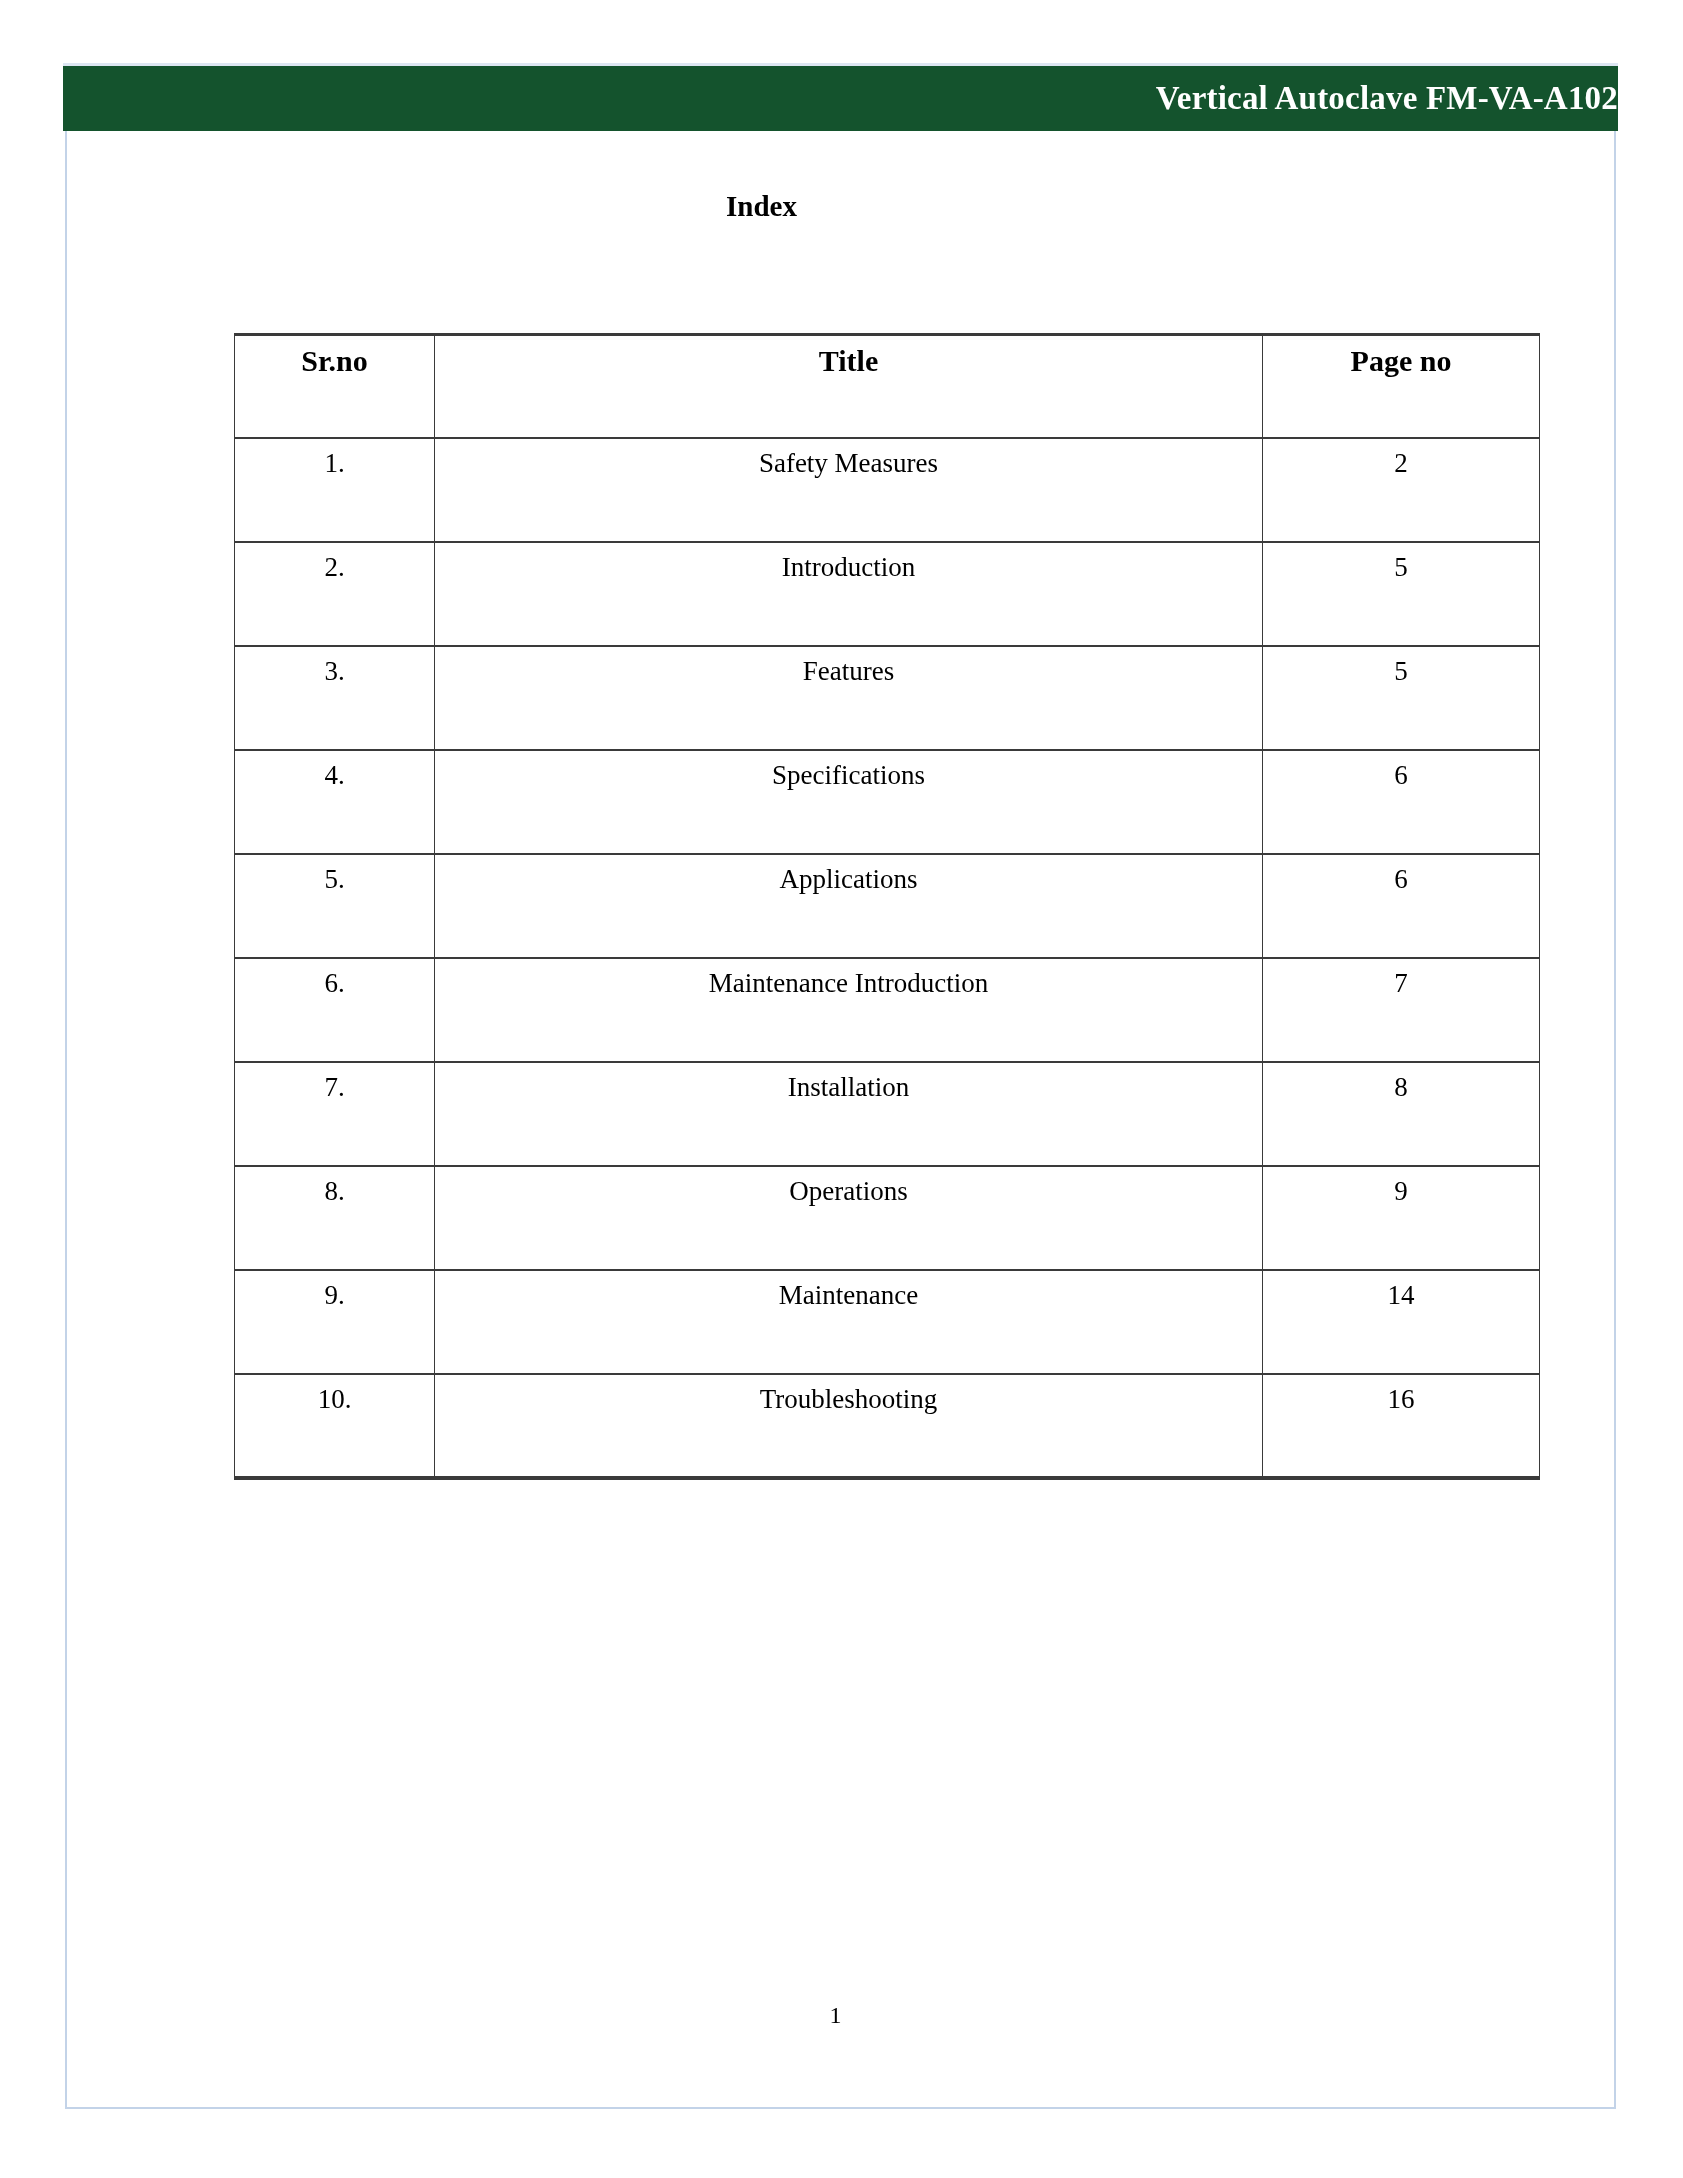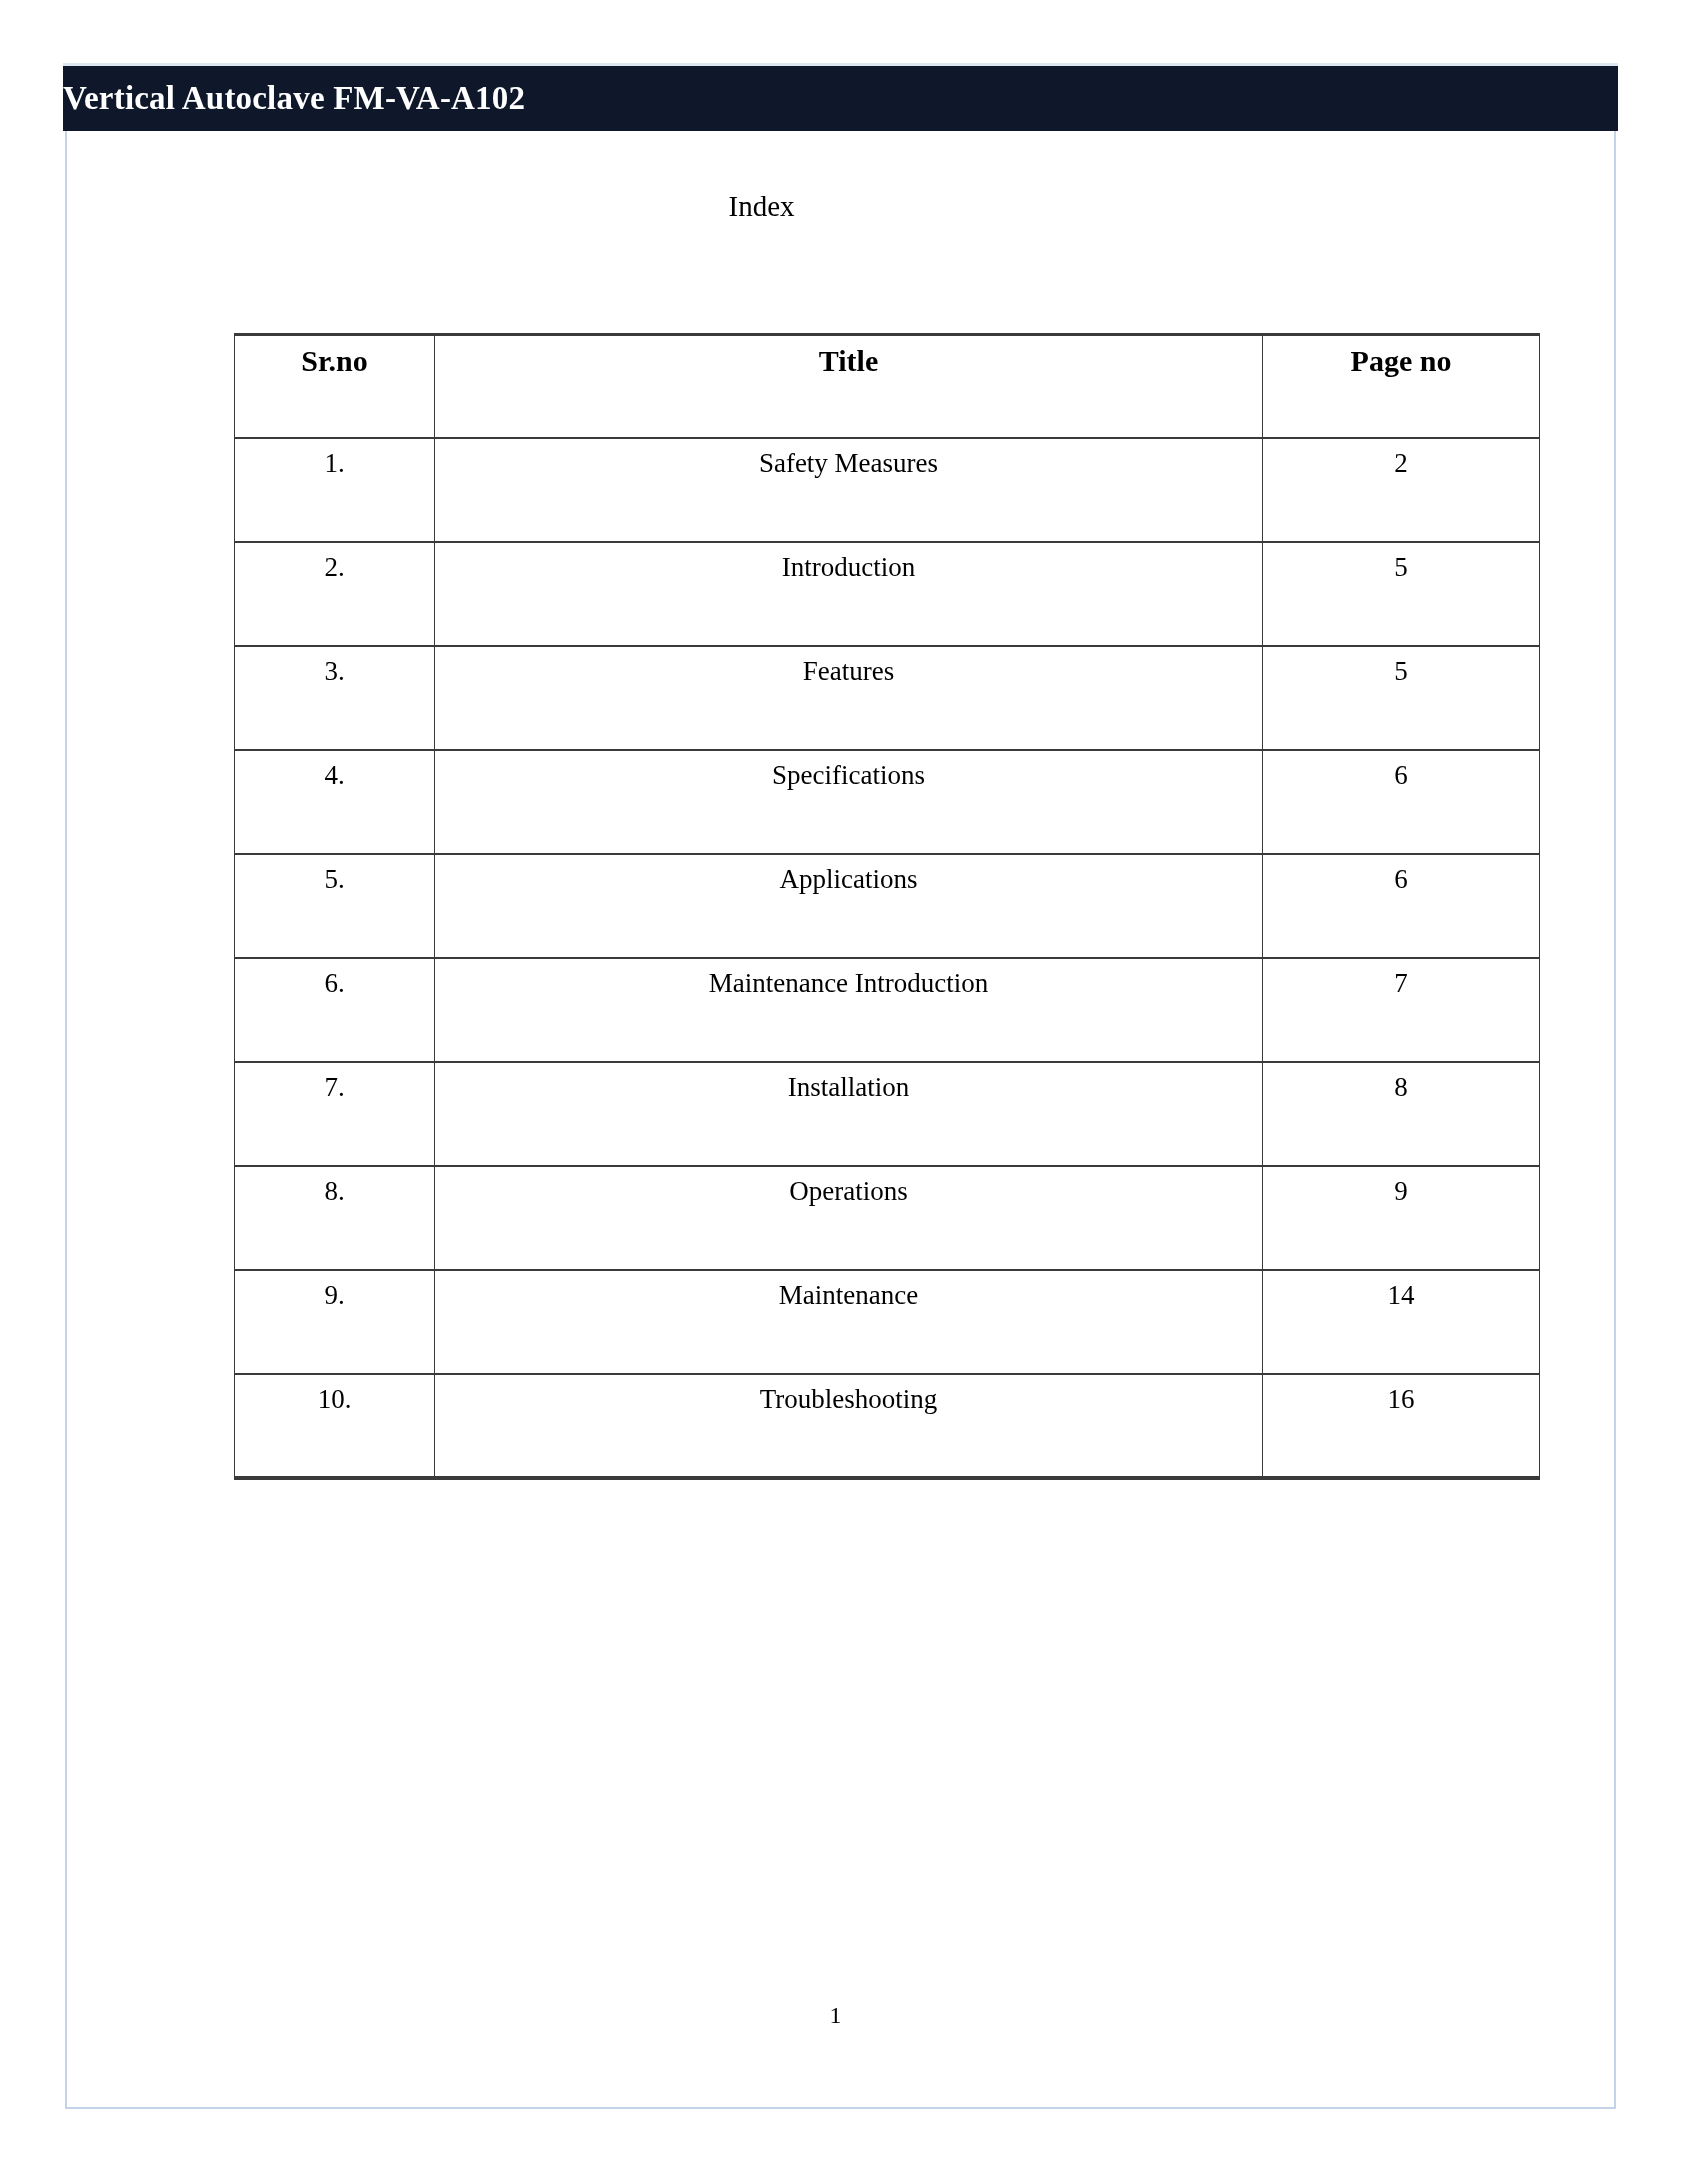--- a/index.html
+++ b/index.html
@@ -27,44 +27,44 @@
     background: #ffffff;
   }
 
   
   .header-banner {
     position: absolute;
     left: 63px;
     top: 63px;
     width: 1555px;
     height: 68px;
-    background: #0f172a;
+    background: #14532d;
     display: flex;
     align-items: center;
-    justify-content: flex-start;
+    justify-content: flex-end;
     box-sizing: border-box;
     border-top: 3px solid #dde6f2;
   }
   .header-title {
     color: #ffffff;
     font-size: 33px;
     font-weight: bold;
     letter-spacing: 0.2px;
     white-space: nowrap;
   }
 
   
   .index-heading {
     position: absolute;
     left: 0;
     top: 190px;
     width: 1683px;
     text-align: center;
     font-size: 29px;
-    font-weight: normal;
+    font-weight: bold;
     color: #000000;
     padding-right: 160px;
     box-sizing: border-box;
   }
 
   
   .index-table-wrap {
     position: absolute;
     left: 198px;
     top: 333px;

